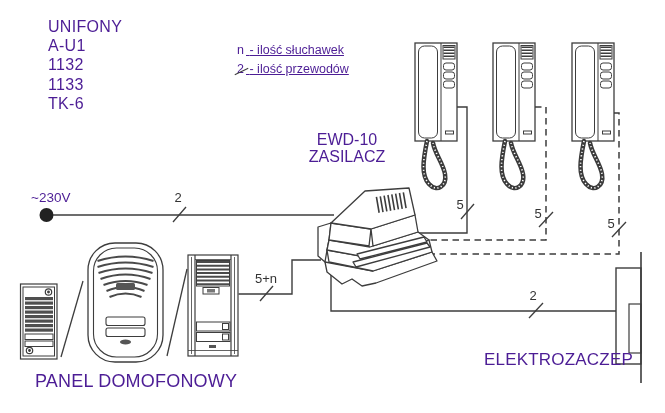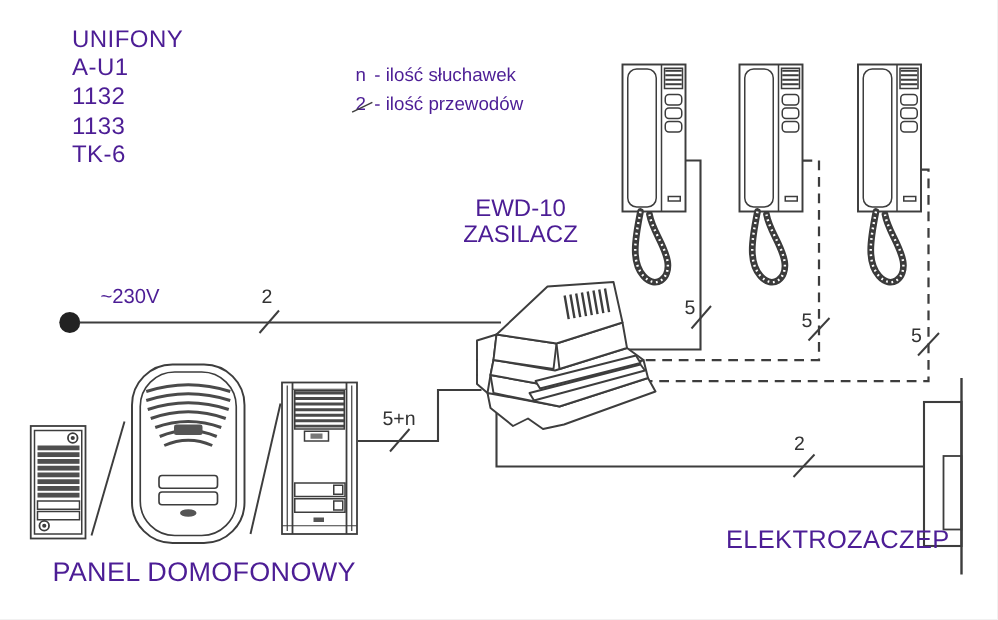--- a/index.html
+++ b/index.html
@@ -4,29 +4,29 @@
 <style>
   html,body{margin:0;padding:0;background:#e8e8e8;}
   .stage{
     position:relative;width:665px;height:413px;background:#ffffff;
     font-family:"Liberation Sans","DejaVu Sans",sans-serif;color:#333;
     overflow:hidden;
   }
   svg{position:absolute;left:0;top:0;}
   .lbl{position:absolute;color:#4c1d95;}
   .parts-list{left:48px;top:17px;font-size:16px;line-height:19.2px;letter-spacing:.3px;}
-  .legend{left:237px;top:41px;font-size:12.5px;line-height:18.5px;}
+  .legend{left:237px;top:41px;font-size:12.5px;line-height:18.5px;text-decoration:underline;}
   .legend-row{white-space:nowrap;}
   .legend-sym{display:inline-block;min-width:9px;position:relative;}
   .legend-sym.slashed::after{
     content:"";position:absolute;left:-3px;right:-3px;top:60%;
     border-top:1.4px solid #3d3d3d;transform:rotate(-26deg);
   }
   .psu-label{left:291px;top:131px;width:112px;text-align:center;font-size:16px;line-height:17px;}
-  .power-label{left:31px;top:190px;font-size:13.5px;margin-left:36px;}
+  .power-label{left:31px;top:190px;font-size:13.5px;}
   .panel-label{left:35px;top:371px;width:205px;text-align:left;font-size:18px;letter-spacing:.2px;}
   .strike-label{left:481px;top:350px;width:155px;text-align:center;font-size:17px;letter-spacing:.2px;}
   text.wire-num{font-family:"Liberation Sans","DejaVu Sans",sans-serif;font-size:13px;fill:#333;}
 </style>
 </head>
 <body>
 
 <div class="stage">
 
   <svg width="665" height="413" viewBox="0 0 665 413">

